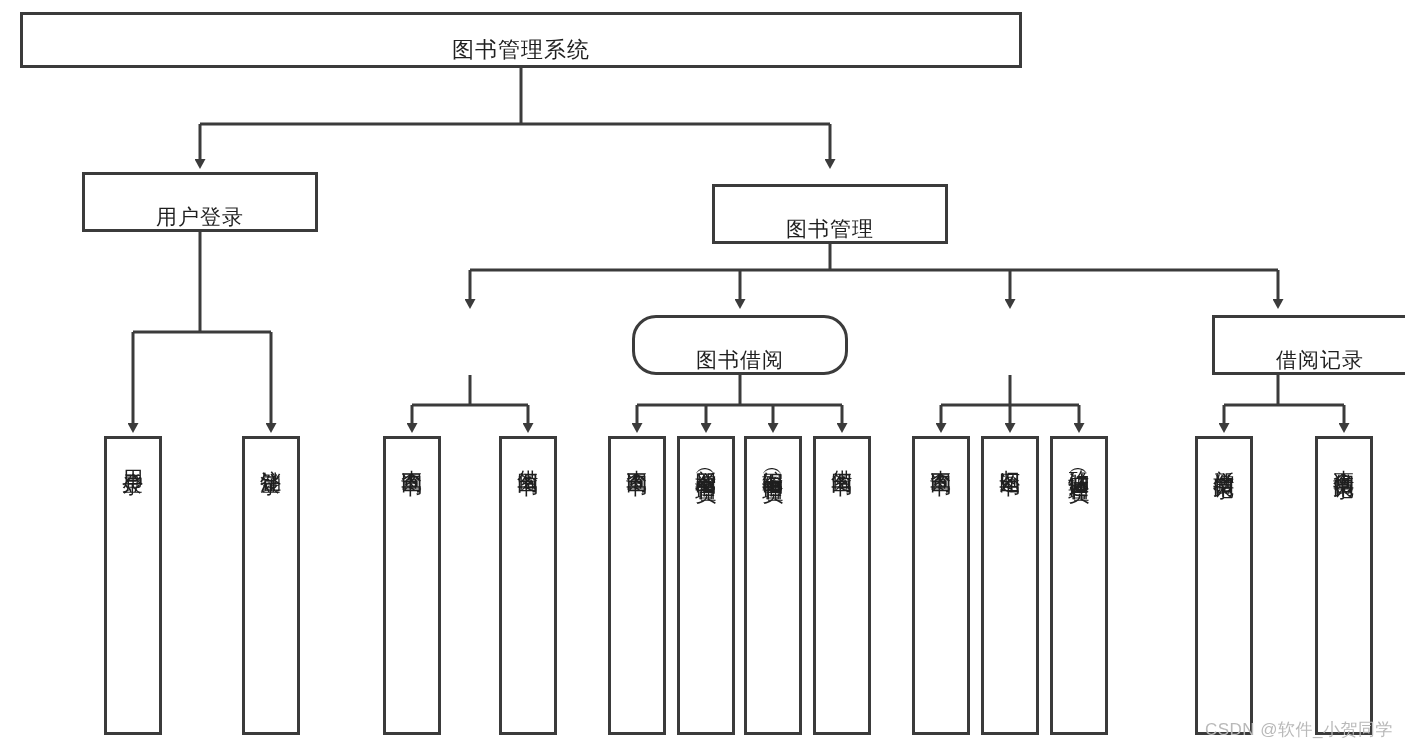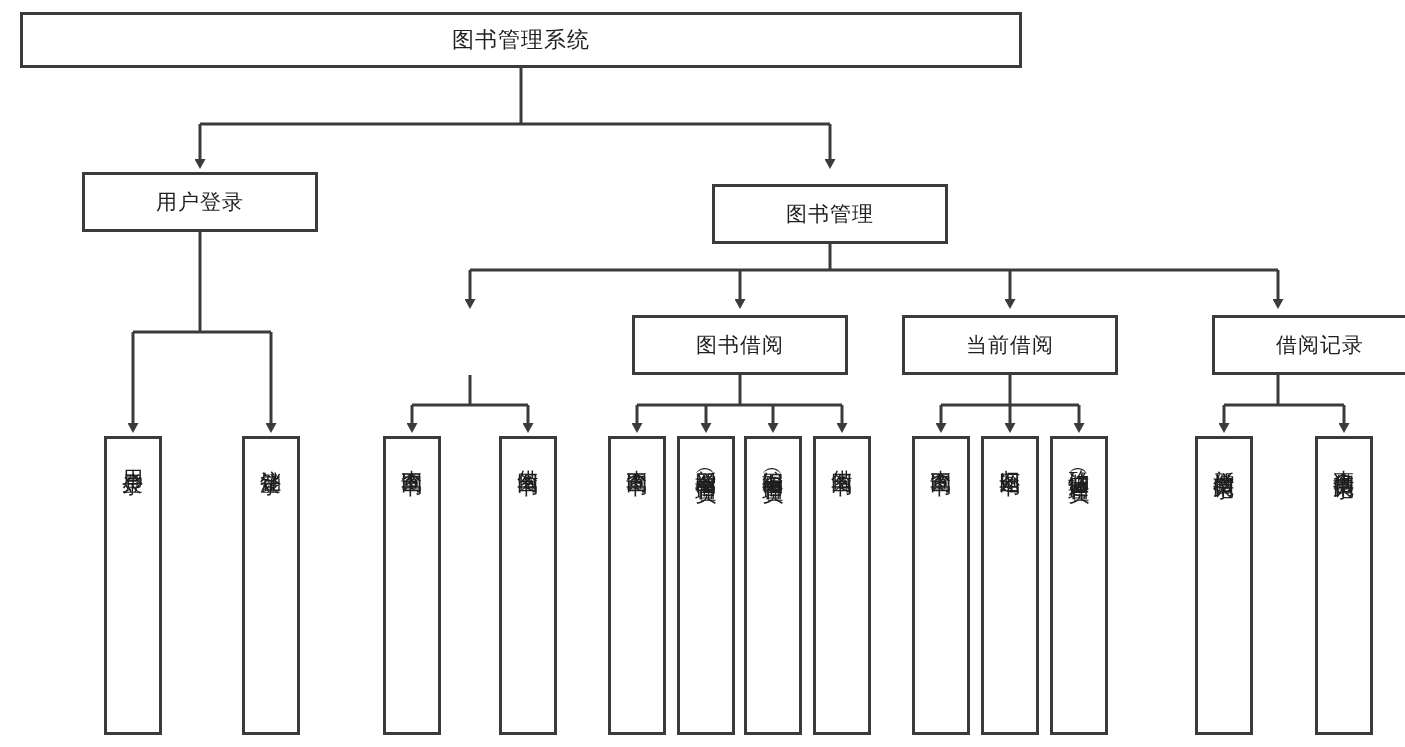--- a/index.html
+++ b/index.html
@@ -22,21 +22,21 @@
     width: 1405px;
     height: 747px;
     pointer-events: none;
   }
   .node {
     position: absolute;
     box-sizing: border-box;
     border: 3px solid #3b3b3b;
     background: #ffffff;
     display: flex;
-    align-items: center;
+    align-items: flex-end;
     justify-content: center;
     color: #1f1f1f;
   }
   .node.horiz {
     font-size: 21px;
     letter-spacing: 1px;
     line-height: 1.2;
   }
   .node.root {
     font-size: 22px;
@@ -130,25 +130,22 @@
     <span>图书管理系统</span>
   </div>
 
   <div class="node horiz" style="left:82px; top:172px; width:236px; height:60px;">
     <span>用户登录</span>
   </div>
   <div class="node horiz" style="left:712px; top:184px; width:236px; height:60px;">
     <span>图书管理</span>
   </div>
 
-  <div class="node horiz" style="left:632px; top:315px; width:216px; height:60px;">
+  <div class="node horiz" style="left:632px; top:315px; width:216px; height:60px;border-radius:24px;">
     <span>图书借阅</span>
-  </div>
-  <div class="node horiz" style="left:902px; top:315px; width:216px; height:60px;">
-    <span>当前借阅</span>
   </div>
   <div class="node horiz" style="left:1170px; top:315px; width:216px; height:60px;margin-left:42px;">
     <span>借阅记录</span>
   </div>
 
   <div class="node leaf leaf-mid" style="left:104px; top:436px; width:58px; height:299px;">
     <span class="vtext">用户登录</span>
   </div>
   <div class="node leaf leaf-mid" style="left:242px; top:436px; width:58px; height:299px;">
     <span class="vtext">注销登录</span>
@@ -184,14 +181,15 @@
     <span class="vtext">确认归还（管理员）</span>
   </div>
 
   <div class="node leaf leaf-mid" style="left:1195px; top:436px; width:58px; height:299px;">
     <span class="vtext">新增借阅记录</span>
   </div>
   <div class="node leaf leaf-mid" style="left:1315px; top:436px; width:58px; height:299px;">
     <span class="vtext">查询借阅记录</span>
   </div>
 
+  <div id="watermark">CSDN @软件_小贺同学</div>
 
 </div>
 
 </body></html>

